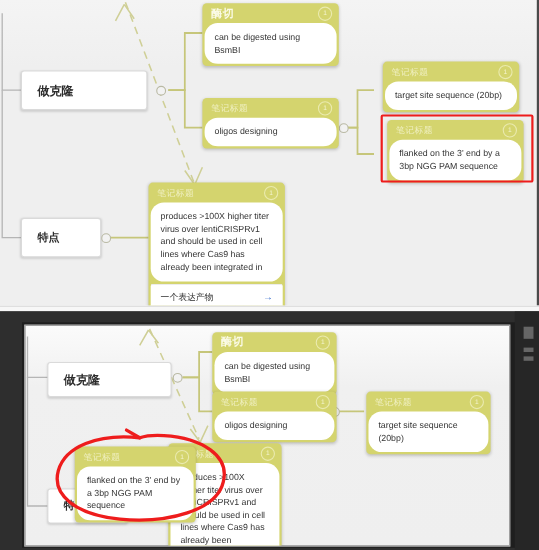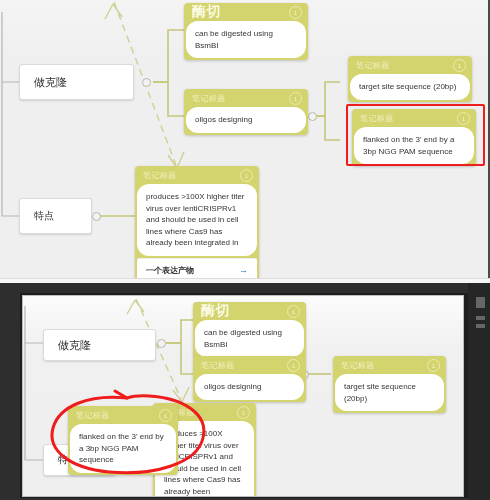--- a/index.html
+++ b/index.html
@@ -34,48 +34,48 @@
     background:linear-gradient(180deg,#f4f4f4 0%,#efefef 22%,#efefef 100%);overflow:hidden;}
   .canvas-top:after{content:"";position:absolute;right:0;top:0;width:2px;height:278px;background:#4a4a4a;}
 
   
   .svg-layer{position:absolute;left:0;top:0;overflow:visible;}
 
   .mnode{
     position:absolute;background:#ffffff;border:1px solid #dadada;border-radius:3px;
     box-shadow:0 1px 2px rgba(0,0,0,.13);
     display:flex;align-items:center;
-    color:#2c2c2c;font-weight:normal;
+    color:#2c2c2c;font-weight:bold;
     box-sizing:border-box;
   }
   .mnode span{padding-left:14px;}
 
   .card{
     position:absolute;background:#d4d46e;border-radius:4px;
     box-shadow:0 1px 3px rgba(0,0,0,.20);
     box-sizing:border-box;overflow:hidden;
   }
   .card-head{height:18px;display:flex;align-items:center;position:relative;}
   .card-head .title{padding-left:8px;color:#efefc0;font-size:8px;letter-spacing:.4px;}
-  .card-head .title.strong{color:#fafae6;font-size:14px;font-weight:bold;}
+  .card-head .title.strong{color:#fafae6;font-size:10px;font-weight:bold;}
   .badge{
     position:absolute;right:6px;top:3px;width:11px;height:11px;border-radius:50%;
     border:1px solid #eaeaae;color:#f4f4cf;font-size:6px;
     display:flex;align-items:center;justify-content:center;line-height:1;
   }
   .card-body{
     background:#ffffff;margin:0 2px 2px 2px;border-radius:12px;
     padding:7px 8px 7px 9px;color:#353535;font-size:8px;line-height:1.45;
   }
   .card-body p{margin:0;}
   .card-foot{
     background:#ffffff;margin:0 2px 2px 2px;border-top:1px solid #ececec;border-radius:2px;
     padding:6px 9px;display:flex;align-items:center;justify-content:space-between;
   }
-  .card-foot .ftext{color:#2f2f2f;font-size:8px;font-weight:bold;}
+  .card-foot .ftext{color:#2f2f2f;font-size:8px;font-weight:normal;}
   .card-foot .farrow{color:#2a63c8;font-size:9px;}
 
   .connector-dot{
     position:absolute;width:9px;height:9px;border-radius:50%;
     background:#f2f2f2;border:1px solid #b9b9a4;box-sizing:border-box;
   }
 
   
   .redbox{position:absolute;border:2px solid #ee1c1c;border-radius:2px;box-sizing:border-box;}
   .redcircle{position:absolute;pointer-events:none;}

